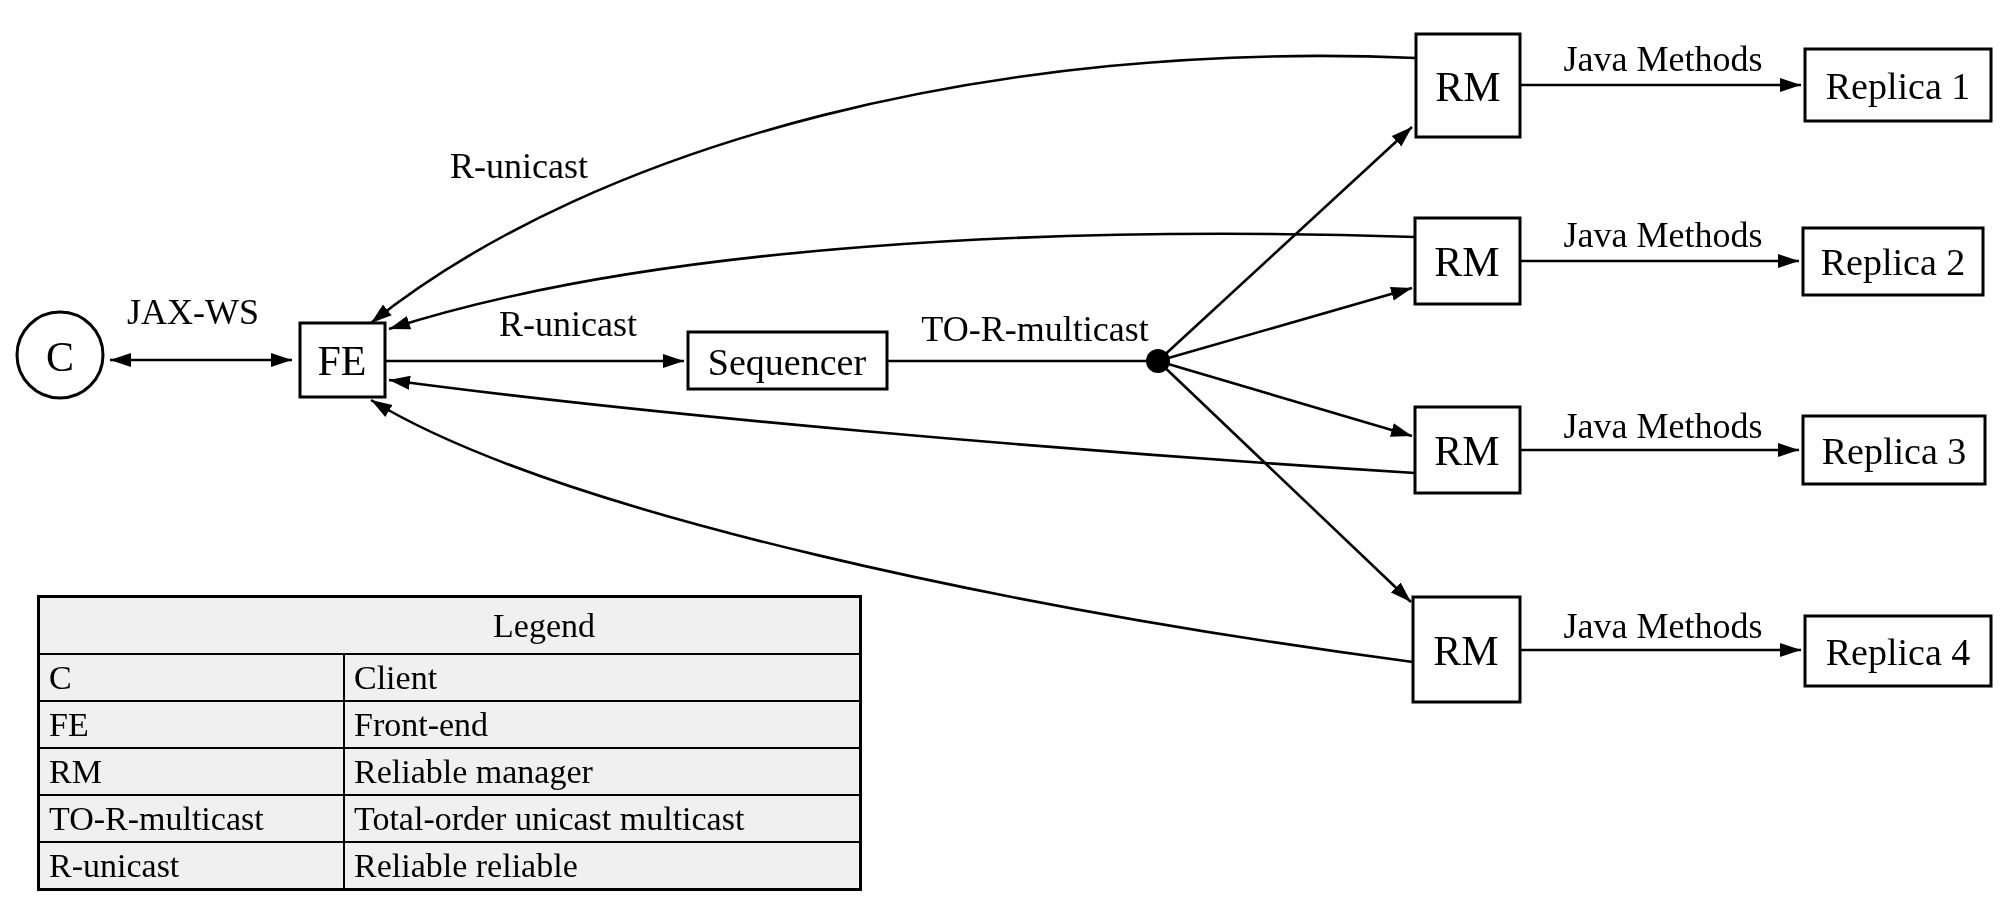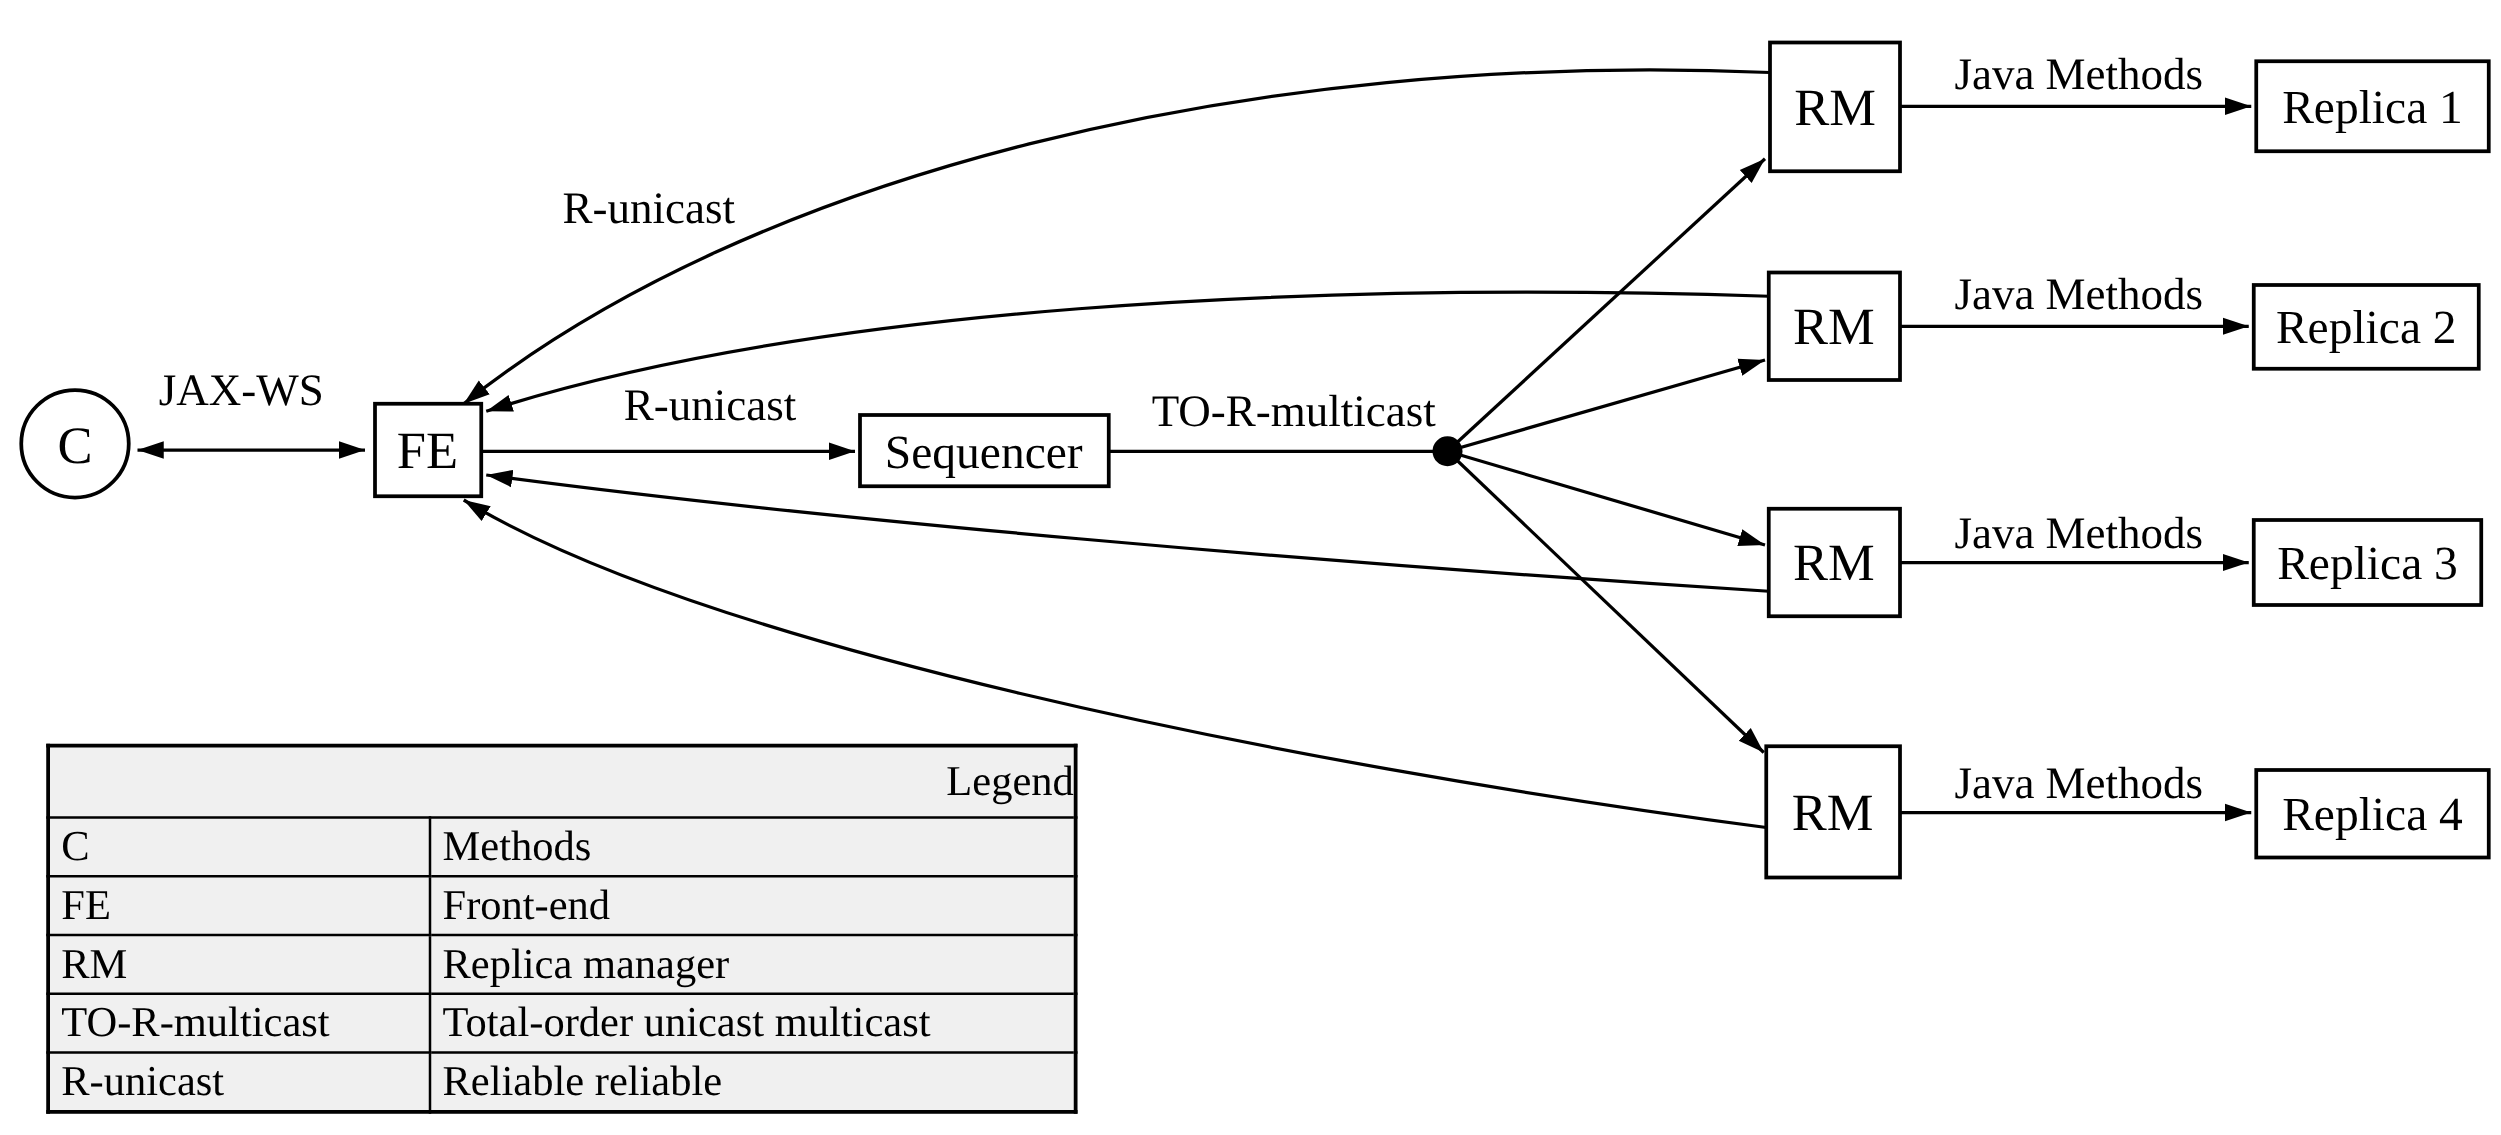--- a/index.html
+++ b/index.html
@@ -30,21 +30,21 @@
   }
   .legend td {
     border: 2px solid #000000;
     padding: 0 0 0 9px;
     background: #f0f0f0;
     vertical-align: middle;
   }
   .legend { border: 3px solid #000000; }
   .legend .hdr td {
     height: 55px;
-    text-align: right;
+    text-align: center;
   }
   .legend .hdr .hdr-text {
     display: inline-block;
     margin-left: 180px;
   }
   .legend .row td { height: 45px; }
   .legend .col-key { width: 294px; }
   .legend .col-val { width: 505px; }
 </style>
 </head>
@@ -128,29 +128,29 @@
   
   <table class="legend">
     <tbody>
       <tr class="hdr">
         <td colspan="2">
           <span class="hdr-text">Legend</span>
         </td>
       </tr>
       <tr class="row">
         <td class="col-key">C</td>
-        <td class="col-val">Methods</td>
+        <td class="col-val">Client</td>
       </tr>
       <tr class="row">
         <td class="col-key">FE</td>
         <td class="col-val">Front-end</td>
       </tr>
       <tr class="row">
         <td class="col-key">RM</td>
-        <td class="col-val">Replica manager</td>
+        <td class="col-val">Reliable manager</td>
       </tr>
       <tr class="row">
         <td class="col-key">TO-R-multicast</td>
         <td class="col-val">Total-order unicast multicast</td>
       </tr>
       <tr class="row">
         <td class="col-key">R-unicast</td>
         <td class="col-val">Reliable reliable</td>
       </tr>
     </tbody>

